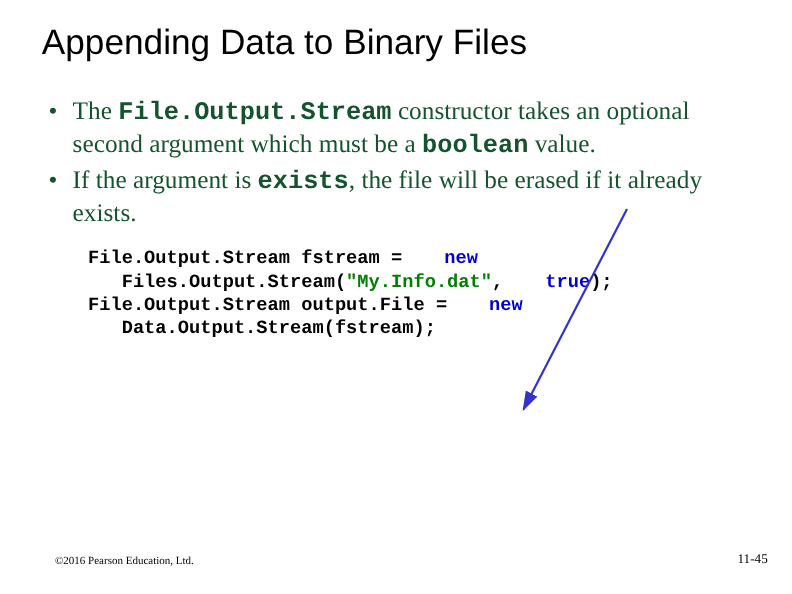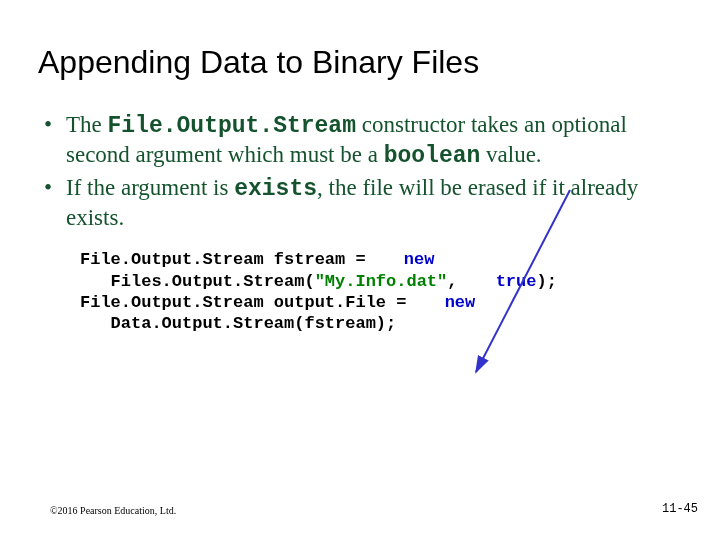--- a/index.html
+++ b/index.html
@@ -10,21 +10,21 @@
     background: #fff;
     font-family: "Times New Roman", Times, serif;
     position: relative;
     overflow: hidden;
   }
   .slide {
     width: 720px;
     height: 540px;
     position: relative;
     box-sizing: border-box;
-    padding: 44px 38px 0 38px;
+    padding: 20px 38px 0 38px;
   }
   .title {
     font-family: Arial, Helvetica, sans-serif;
     font-size: 32px;
     color: #000;
     margin: 0 0 30px 0;
     font-weight: normal;
   }
   .bullets {
     list-style: none;
@@ -67,21 +67,21 @@
     bottom: 24px;
     font-family: Liberation Serif, serif;
     font-size: 10px;
     color: #000;
     margin-left: 28px;
   }
   .footer-right {
     position: absolute;
     right: 22px;
     bottom: 24px;
-    font-family: Liberation Mono, monospace;
+    font-family: Liberation Serif, serif;
     font-size: 12px;
     color: #000;
   }
   svg.arrow {
     position: absolute;
     left: 0;
     top: 0;
     width: 720px;
     height: 540px;
     pointer-events: none;

